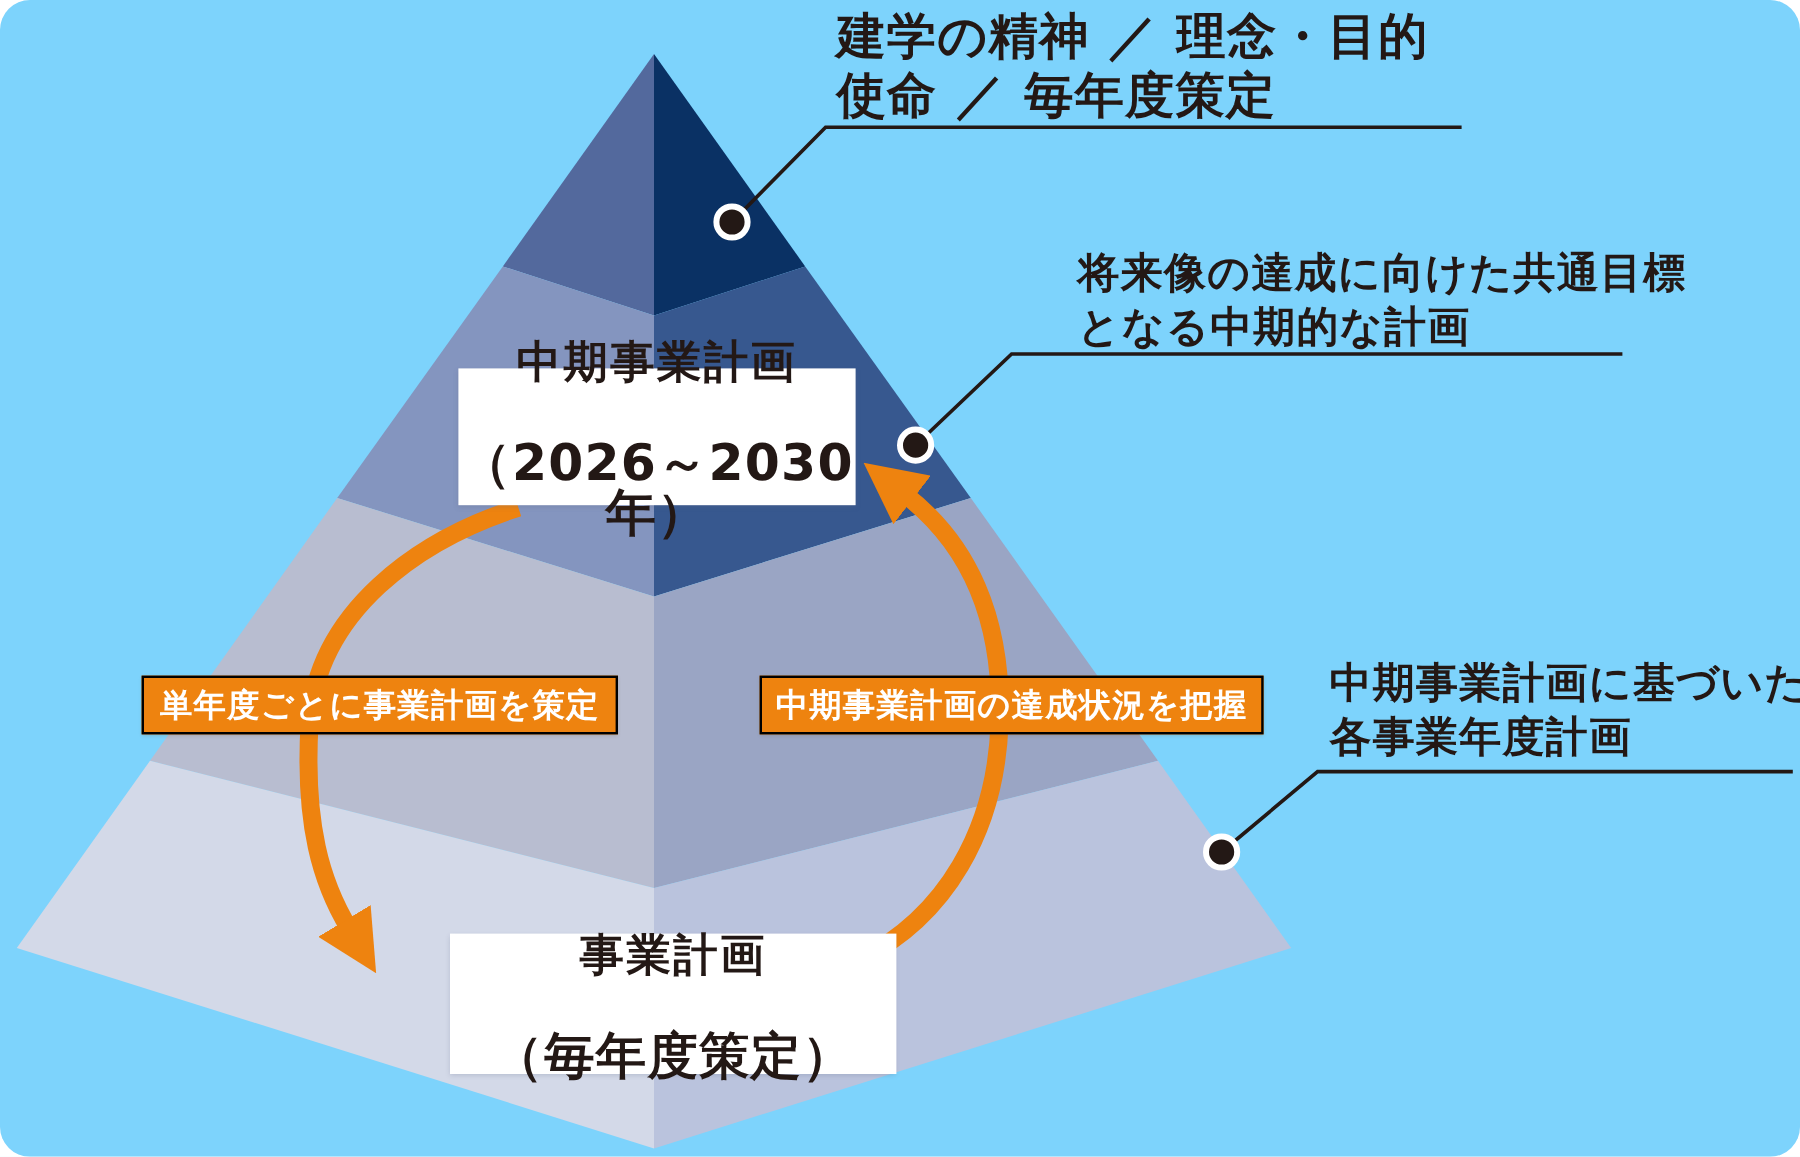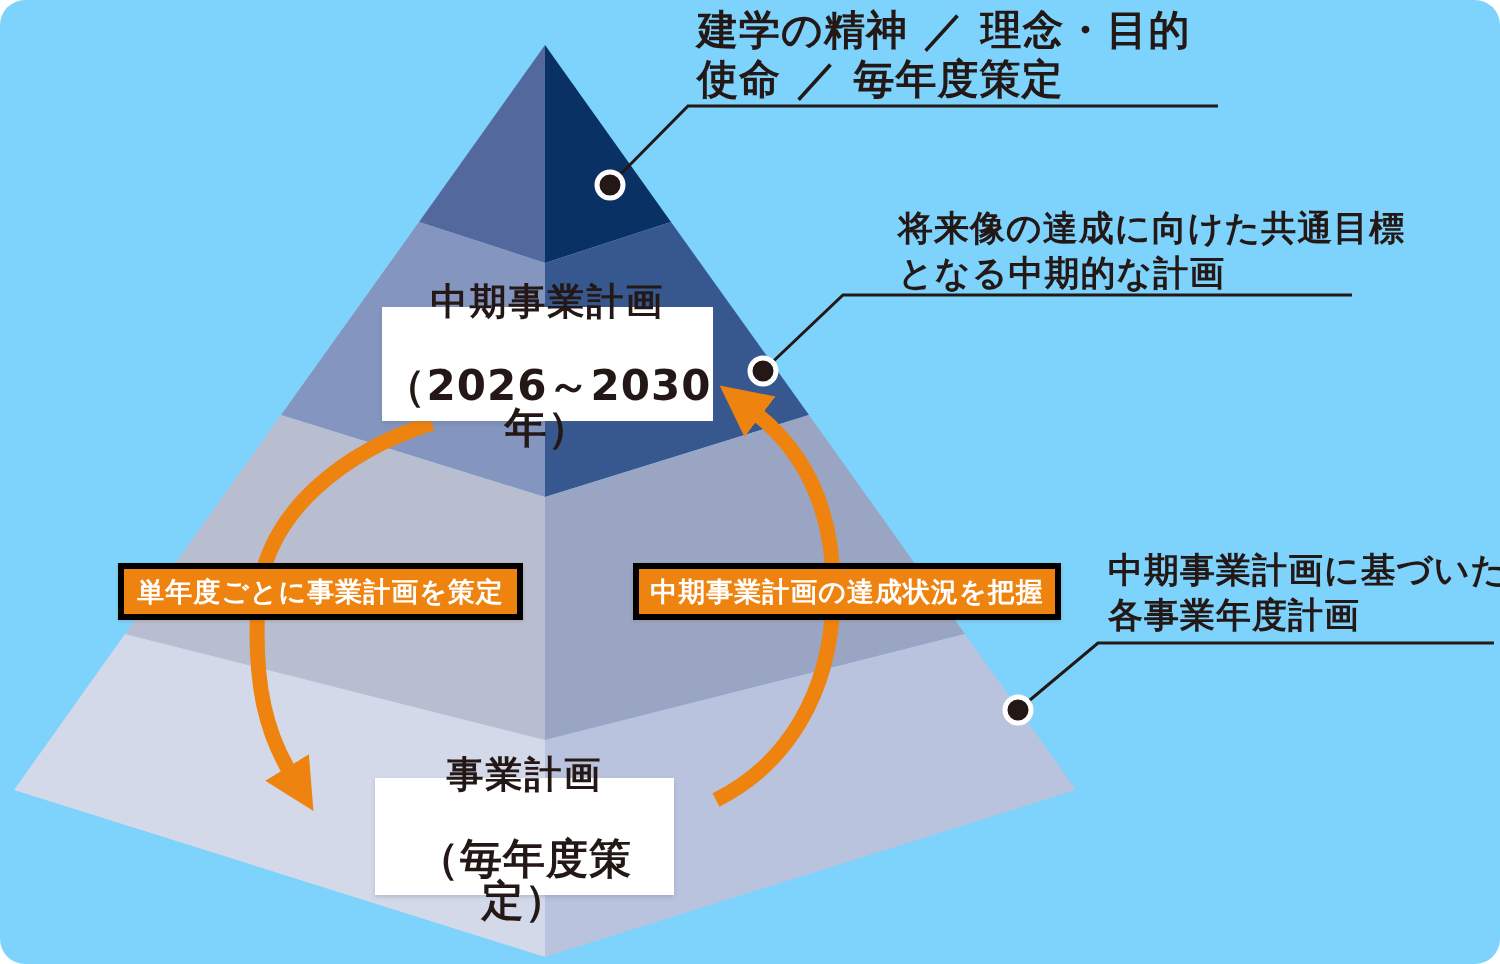--- a/index.html
+++ b/index.html
@@ -12,23 +12,23 @@
   .callout-top{left:697px;top:6px;font-size:41px;line-height:49px;letter-spacing:1px;}
   .callout-mid{left:855px;top:206px;font-size:35px;line-height:45px;letter-spacing:1px;margin-left:43px;}
   .callout-bot{left:1108px;top:548px;font-size:35px;line-height:45px;letter-spacing:1px;}
 
   .planbox{position:absolute;background:#ffffff;color:var(--ink,#231815);
     display:flex;flex-direction:column;align-items:center;justify-content:center;
     font-weight:700;text-align:center;box-shadow:0 2px 4px rgba(90,100,130,.25);gap:40px;}
   .planbox .l1{font-size:37px;line-height:46px;letter-spacing:2px;}
   .planbox .l2{font-size:42px;line-height:42px;letter-spacing:1px;}
   .box-midterm{left:382px;top:307px;width:331px;height:114px;}
-  .box-annual{left:375px;top:778px;width:299px;height:117px;}
+  .box-annual{left:375px;top:778px;width:372px;height:117px;}
 
-  .cyclabel{position:absolute;background:var(--orange,#ee830f);border:6px solid #000000;
+  .cyclabel{position:absolute;background:var(--orange,#ee830f);border:2px solid #000000;
     color:#fff;font-weight:700;font-size:27px;display:flex;align-items:center;justify-content:center;
     letter-spacing:1px;white-space:nowrap;box-shadow:0 1px 3px rgba(120,90,40,.25);}
   .cyclabel-left{left:118px;top:563px;width:393px;height:45px;}
   .cyclabel-right{left:597px;top:563px;width:416px;height:45px;margin-left:36px;}
 </style>
 </head>
 <body>
 
 <div class="stage">
 

